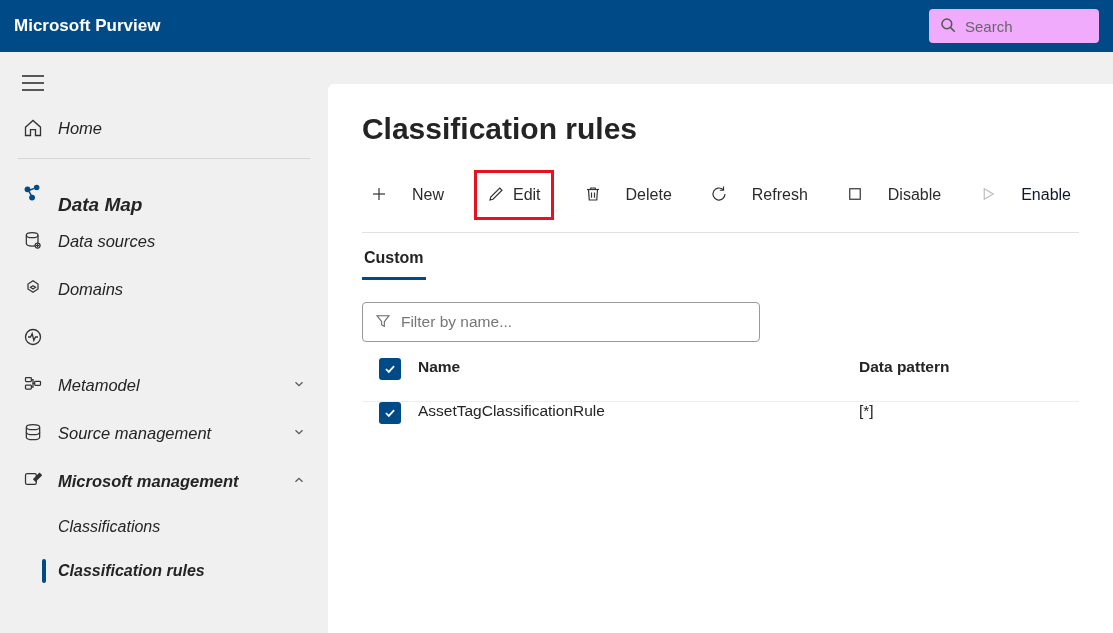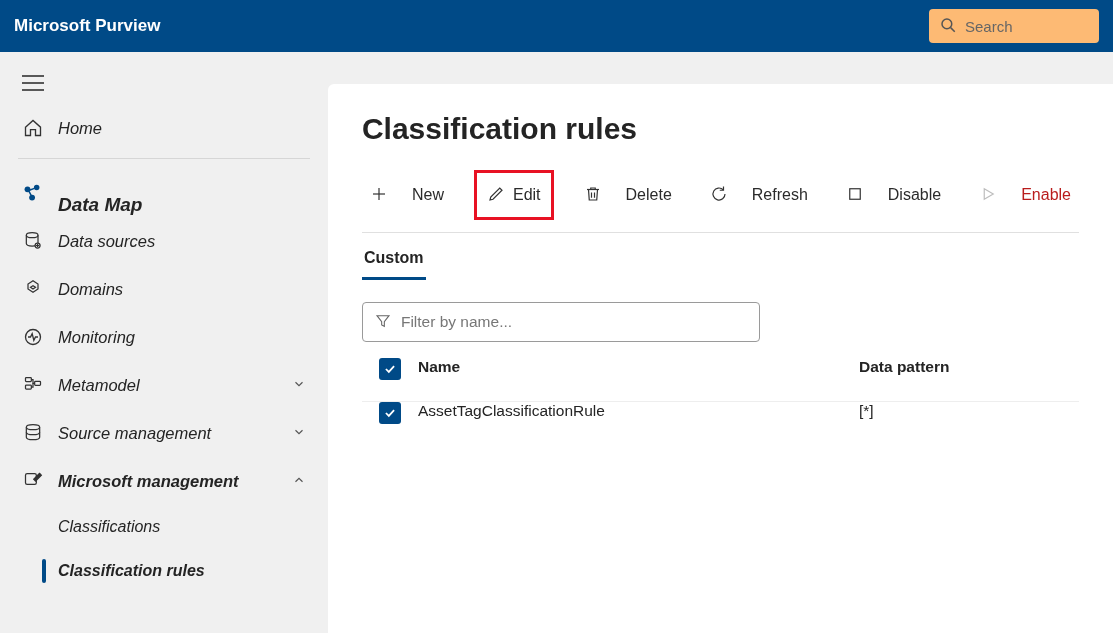--- a/index.html
+++ b/index.html
@@ -22,21 +22,21 @@
     color: #fff;
   }
   .topbar .brand {
     font-size: 17px;
     font-weight: 600;
   }
   .topbar .spacer { flex: 1; }
   .topbar .search {
     display: flex;
     align-items: center;
-    background: #fdba74;
+    background: #f0abfc;
     border-radius: 4px;
     width: 170px;
     height: 34px;
     padding: 0 10px;
     color: #555;
   }
   .topbar .search svg { flex: 0 0 auto; margin-right: 8px; }
   .topbar .search input {
     border: none;
     outline: none;
@@ -161,21 +161,21 @@
     display: flex;
     align-items: center;
     gap: 24px;
     height: 40px;
     padding: 0 8px;
     cursor: pointer;
     color: #2b2b2b;
   }
   .toolbar .tbtn .tlabel { font-size: 16px; }
   .toolbar .tbtn.disabled {
-    color: #b91c1c;
+    color: #0f172a;
     cursor: default;
   }
   .toolbar .highlight {
     border: 3px solid #e81123;
     padding: 0 10px;
     height: 50px;
     display: flex;
     align-items: center;
     gap: 8px;
   }
@@ -328,21 +328,20 @@
       <span class="label">Domains</span>
     </div>
 
     <div class="nav-row">
       <span class="icon">
         <svg width="20" height="20" viewBox="0 0 24 24" fill="none" stroke="#333" stroke-width="1.6">
           <circle cx="12" cy="12" r="9"></circle>
           <path d="M6 12 H9 L11 8 L13 16 L15 12 H18"></path>
         </svg>
       </span>
-      <span class="label">Monitoring</span>
     </div>
 
     <div class="nav-row">
       <span class="icon">
         <svg width="20" height="20" viewBox="0 0 24 24" fill="none" stroke="#333" stroke-width="1.5">
           <rect x="3" y="3" width="7" height="5" rx="1"></rect>
           <rect x="3" y="12" width="7" height="5" rx="1"></rect>
           <rect x="14" y="7.5" width="7" height="5" rx="1"></rect>
           <path d="M10 5.5 H12 V10 H14"></path>
           <path d="M10 14.5 H12 V10"></path>

